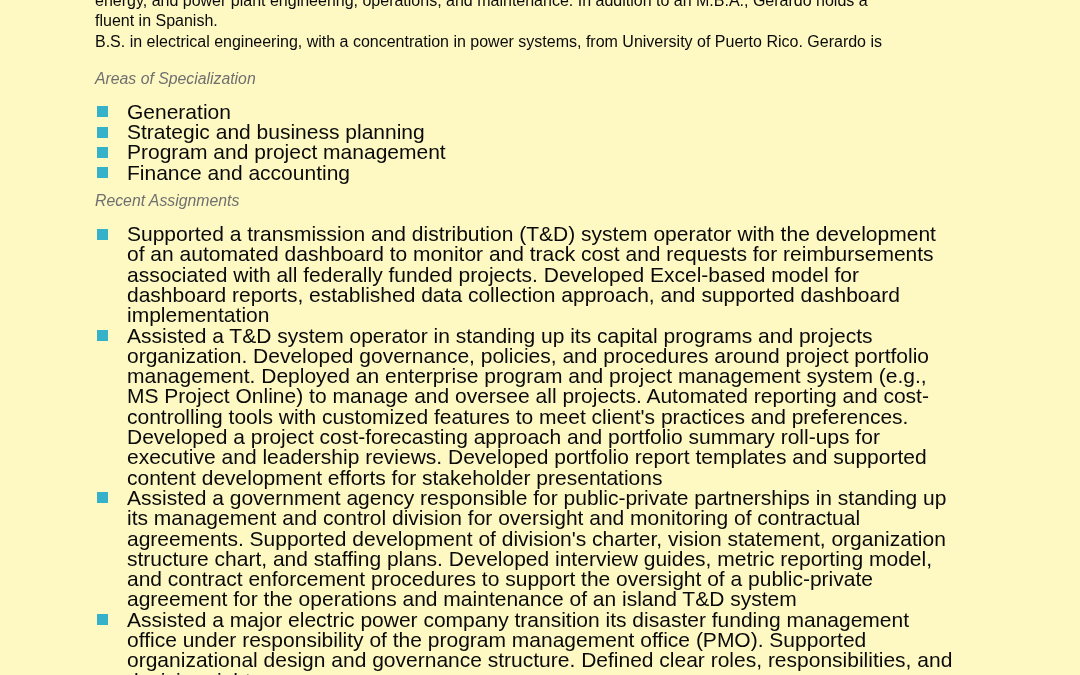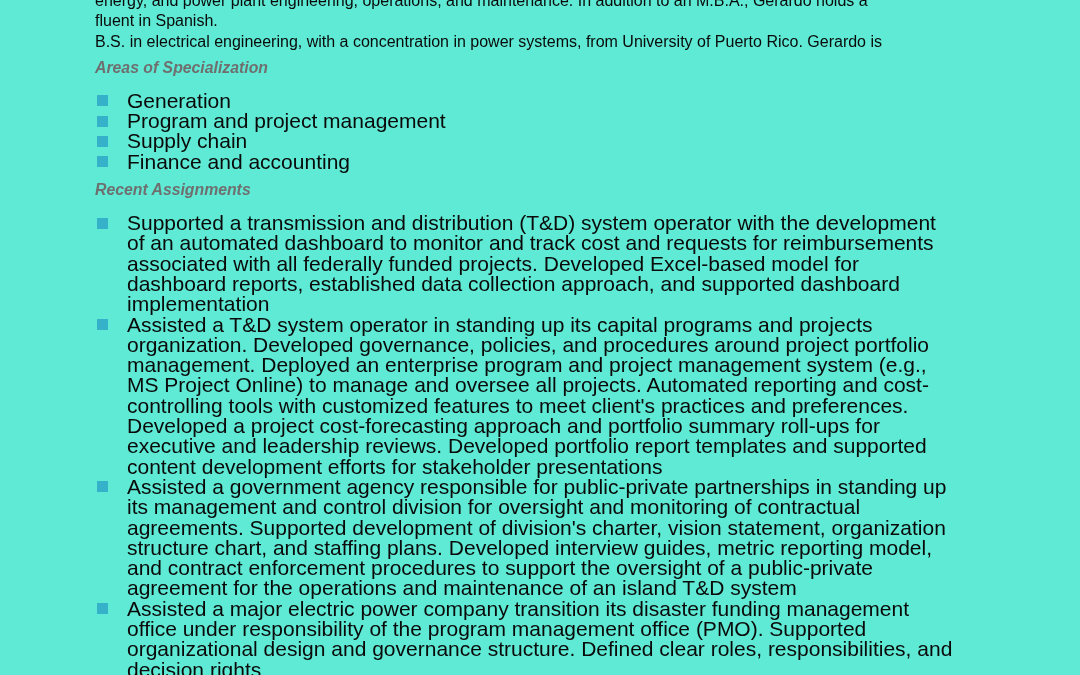--- a/index.html
+++ b/index.html
@@ -4,21 +4,21 @@
 <style>
   html, body {
     margin: 0;
     padding: 0;
     background: #ffffff;
   }
   .page {
     position: relative;
     width: 1080px;
     height: 675px;
-    background: #5eead4;
+    background: #fef9c3;
     overflow: hidden;
     font-family: "Liberation Sans", sans-serif;
     color: #0a0a0a;
   }
   .content {
     position: absolute;
     left: 95px;
     top: 0;
     width: 890px;
   }
@@ -27,25 +27,25 @@
     padding: 0;
     font-size: 16px;
     line-height: 20.3px;
   }
   .intro-line {
     display: block;
     white-space: nowrap;
   }
   .section-heading {
     font-size: 15.8px;
-    font-weight: bold;
+    font-weight: normal;
     font-style: italic;
     color: var(--heading, #6f6f6f);
     line-height: 20px;
-    margin: 6px 0 13px 0;
+    margin: 17px 0 13px 0;
   }
   .section-heading.tight-top {
     margin-top: 8px;
   }
   .bullet-list {
     list-style: none;
     margin: 0;
     padding: 0;
     font-size: 21px;
     line-height: 20.3px;
@@ -91,35 +91,32 @@
     <ul class="bullet-list short-list">
 
         <li class="bullet-item">
           <span class="bullet"></span>
           <span class="item-text">Generation</span>
         </li>
 
 
         <li class="bullet-item">
           <span class="bullet"></span>
+          <span class="item-text">Strategic and business planning</span>
         </li>
 
         <li class="bullet-item">
           <span class="bullet"></span>
           <span class="item-text">Program and project management</span>
         </li>
 
         <li class="bullet-item">
           <span class="bullet"></span>
         </li>
 
-        <li class="bullet-item">
-          <span class="bullet"></span>
-          <span class="item-text">Supply chain</span>
-        </li>
 
         <li class="bullet-item">
           <span class="bullet"></span>
           <span class="item-text">Finance and accounting</span>
         </li>
       </ul>
 
     <h2 class="section-heading tight-top">Recent Assignments</h2>
 
     <ul class="bullet-list para-list">

